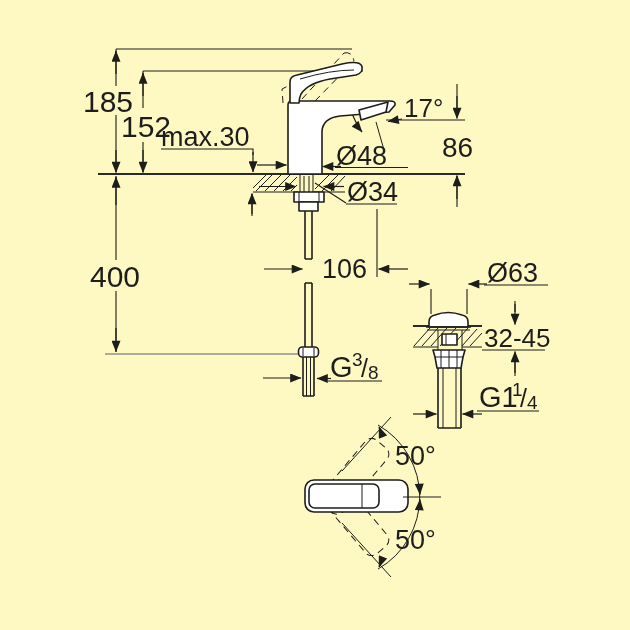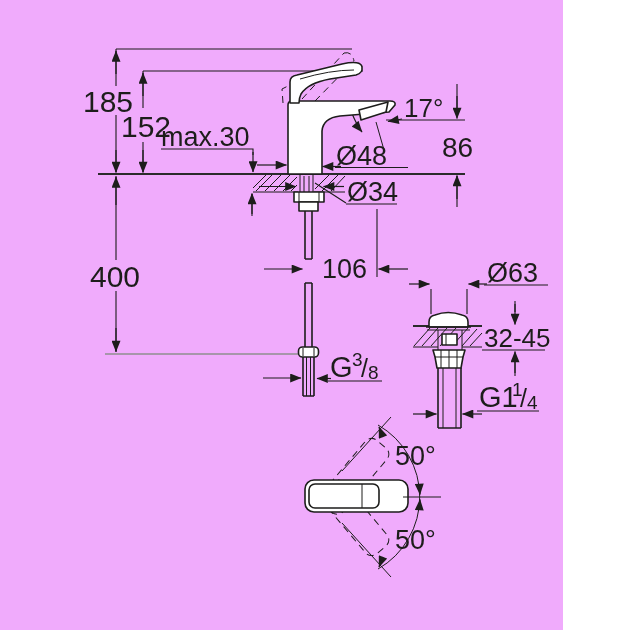--- a/index.html
+++ b/index.html
@@ -1,16 +1,16 @@
 <!DOCTYPE html>
 <html><head>
 <meta charset="utf-8">
 <style>
   html,body{margin:0;padding:0;background:#ffffff;}
-  .stage{width:563px;height:630px;position:relative;background:#f0abfc;overflow:hidden;}
+  .stage{width:630px;height:630px;position:relative;background:#fef9c3;overflow:hidden;}
   svg{display:block;}
   text{font-family:"Liberation Sans","DejaVu Sans",sans-serif;fill:#1d1d1b;}
   .dim{stroke:#1d1d1b;stroke-width:1.1;fill:none;}
   .arr{stroke:#1d1d1b;stroke-width:1.2;fill:none;marker-end:url(#ah);}
   .obj{stroke:#1d1d1b;stroke-width:1.6;fill:none;stroke-linejoin:round;}
   .objf{stroke:#1d1d1b;stroke-width:1.6;fill:#ffffff;stroke-linejoin:round;}
   .thin{stroke:#1d1d1b;stroke-width:1;fill:none;}
   .hatch{stroke:#1d1d1b;stroke-width:1;fill:none;}
   .dash{stroke-dasharray:7 5;}
   .deck{stroke:#2b2b2b;stroke-width:1.8;fill:none;}

